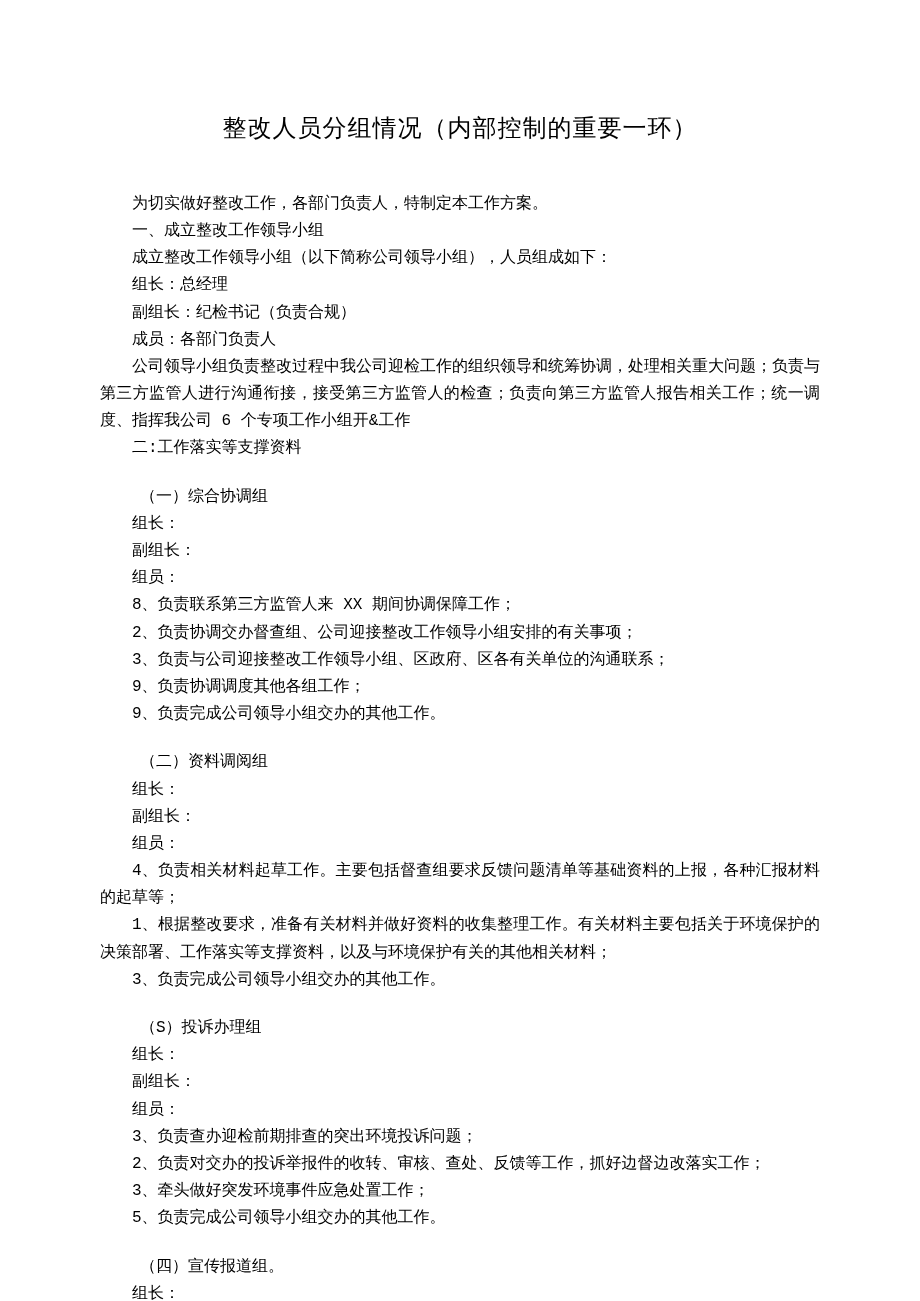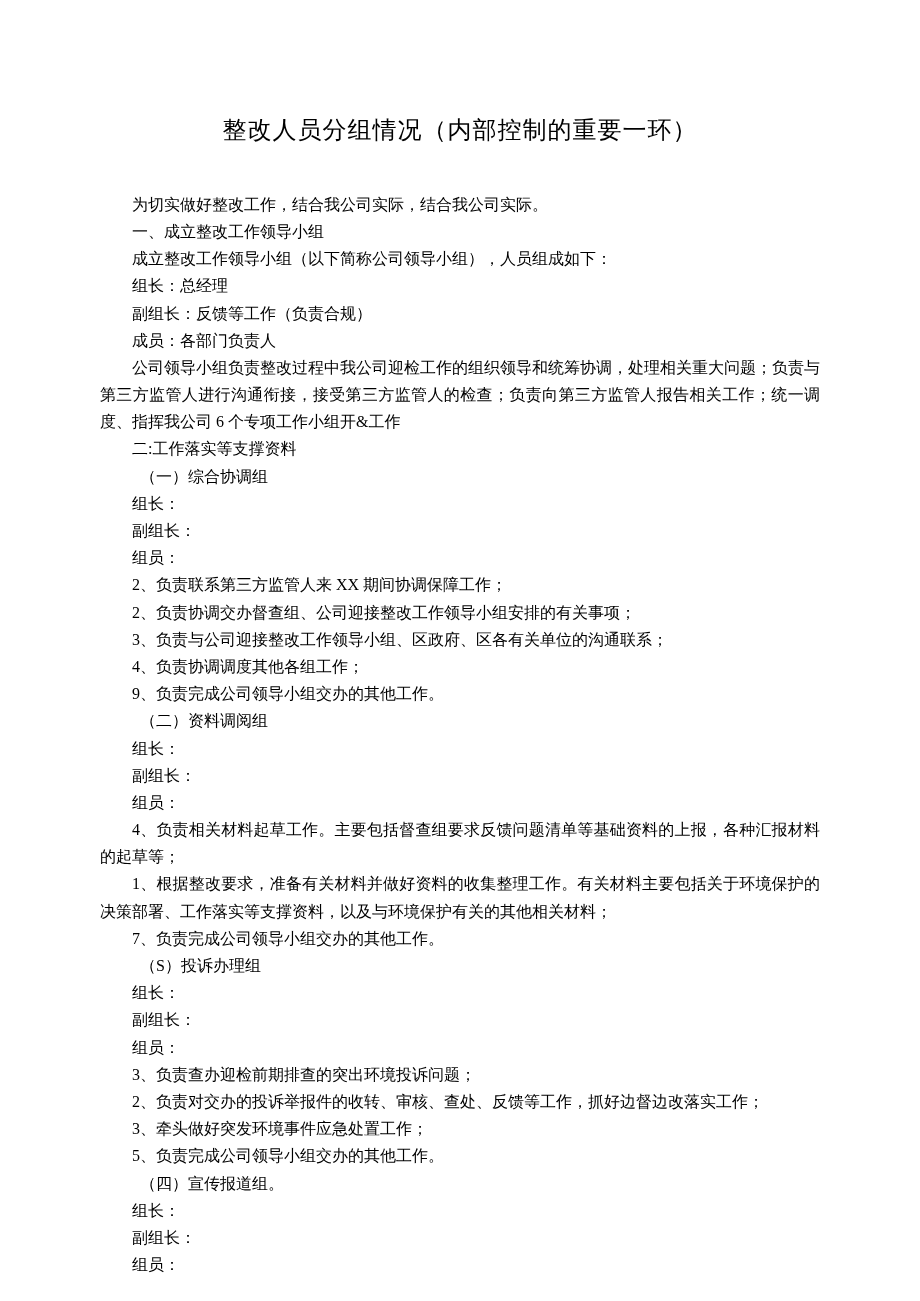--- a/index.html
+++ b/index.html
@@ -1,18 +1,19 @@
 <!DOCTYPE html>
 <html><head>
   <meta charset="utf-8">
   <style>
     * {
       margin: 0;
       padding: 0;
       box-sizing: border-box;
+      font-family: Liberation Mono, monospace;
     }
     body {
       width: 920px;
       font-family: "SimSun", "宋体", serif;
       font-size: 16px;
       line-height: 1.7;
       color: #000;
       background: #fff;
       padding: 110px 100px 60px 100px;
     }
@@ -22,53 +23,54 @@
       font-weight: normal;
       margin-bottom: 40px;
       letter-spacing: 1px;
     }
     .paragraph {
       text-indent: 2em;
       text-align: justify;
     }
     .indent-3 {
       text-indent: 2.5em;
+      margin-top: 21px;
     }
   </style>
 </head>
 <body>
 
 <h1 class="title">整改人员分组情况（内部控制的重要一环）</h1>
 
-<p class="paragraph">为切实做好整改工作，结合我公司实际，结合我公司实际。</p>
+<p class="paragraph">为切实做好整改工作，各部门负责人，特制定本工作方案。</p>
 <p class="paragraph">一、成立整改工作领导小组</p>
 <p class="paragraph">成立整改工作领导小组（以下简称公司领导小组），人员组成如下：</p>
 <p class="paragraph">组长：总经理</p>
-<p class="paragraph">副组长：反馈等工作（负责合规）</p>
+<p class="paragraph">副组长：纪检书记（负责合规）</p>
 <p class="paragraph">成员：各部门负责人</p>
 <p class="paragraph">公司领导小组负责整改过程中我公司迎检工作的组织领导和统筹协调，处理相关重大问题；负责与第三方监管人进行沟通衔接，接受第三方监管人的检查；负责向第三方监管人报告相关工作；统一调度、指挥我公司 6 个专项工作小组开&amp;工作</p>
 <p class="paragraph">二:工作落实等支撑资料</p>
 
 <p class="paragraph indent-3">（一）综合协调组</p>
 <p class="paragraph">组长：</p>
 <p class="paragraph">副组长：</p>
 <p class="paragraph">组员：</p>
-<p class="paragraph">2、负责联系第三方监管人来 XX 期间协调保障工作；</p>
+<p class="paragraph">8、负责联系第三方监管人来 XX 期间协调保障工作；</p>
 <p class="paragraph">2、负责协调交办督查组、公司迎接整改工作领导小组安排的有关事项；</p>
 <p class="paragraph">3、负责与公司迎接整改工作领导小组、区政府、区各有关单位的沟通联系；</p>
-<p class="paragraph">4、负责协调调度其他各组工作；</p>
+<p class="paragraph">9、负责协调调度其他各组工作；</p>
 <p class="paragraph">9、负责完成公司领导小组交办的其他工作。</p>
 
 <p class="paragraph indent-3">（二）资料调阅组</p>
 <p class="paragraph">组长：</p>
 <p class="paragraph">副组长：</p>
 <p class="paragraph">组员：</p>
 <p class="paragraph">4、负责相关材料起草工作。主要包括督查组要求反馈问题清单等基础资料的上报，各种汇报材料的起草等；</p>
 <p class="paragraph">1、根据整改要求，准备有关材料并做好资料的收集整理工作。有关材料主要包括关于环境保护的决策部署、工作落实等支撑资料，以及与环境保护有关的其他相关材料；</p>
-<p class="paragraph">7、负责完成公司领导小组交办的其他工作。</p>
+<p class="paragraph">3、负责完成公司领导小组交办的其他工作。</p>
 
 <p class="paragraph indent-3">（S）投诉办理组</p>
 <p class="paragraph">组长：</p>
 <p class="paragraph">副组长：</p>
 <p class="paragraph">组员：</p>
 <p class="paragraph">3、负责查办迎检前期排查的突出环境投诉问题；</p>
 <p class="paragraph">2、负责对交办的投诉举报件的收转、审核、查处、反馈等工作，抓好边督边改落实工作；</p>
 <p class="paragraph">3、牵头做好突发环境事件应急处置工作；</p>
 <p class="paragraph">5、负责完成公司领导小组交办的其他工作。</p>
 

